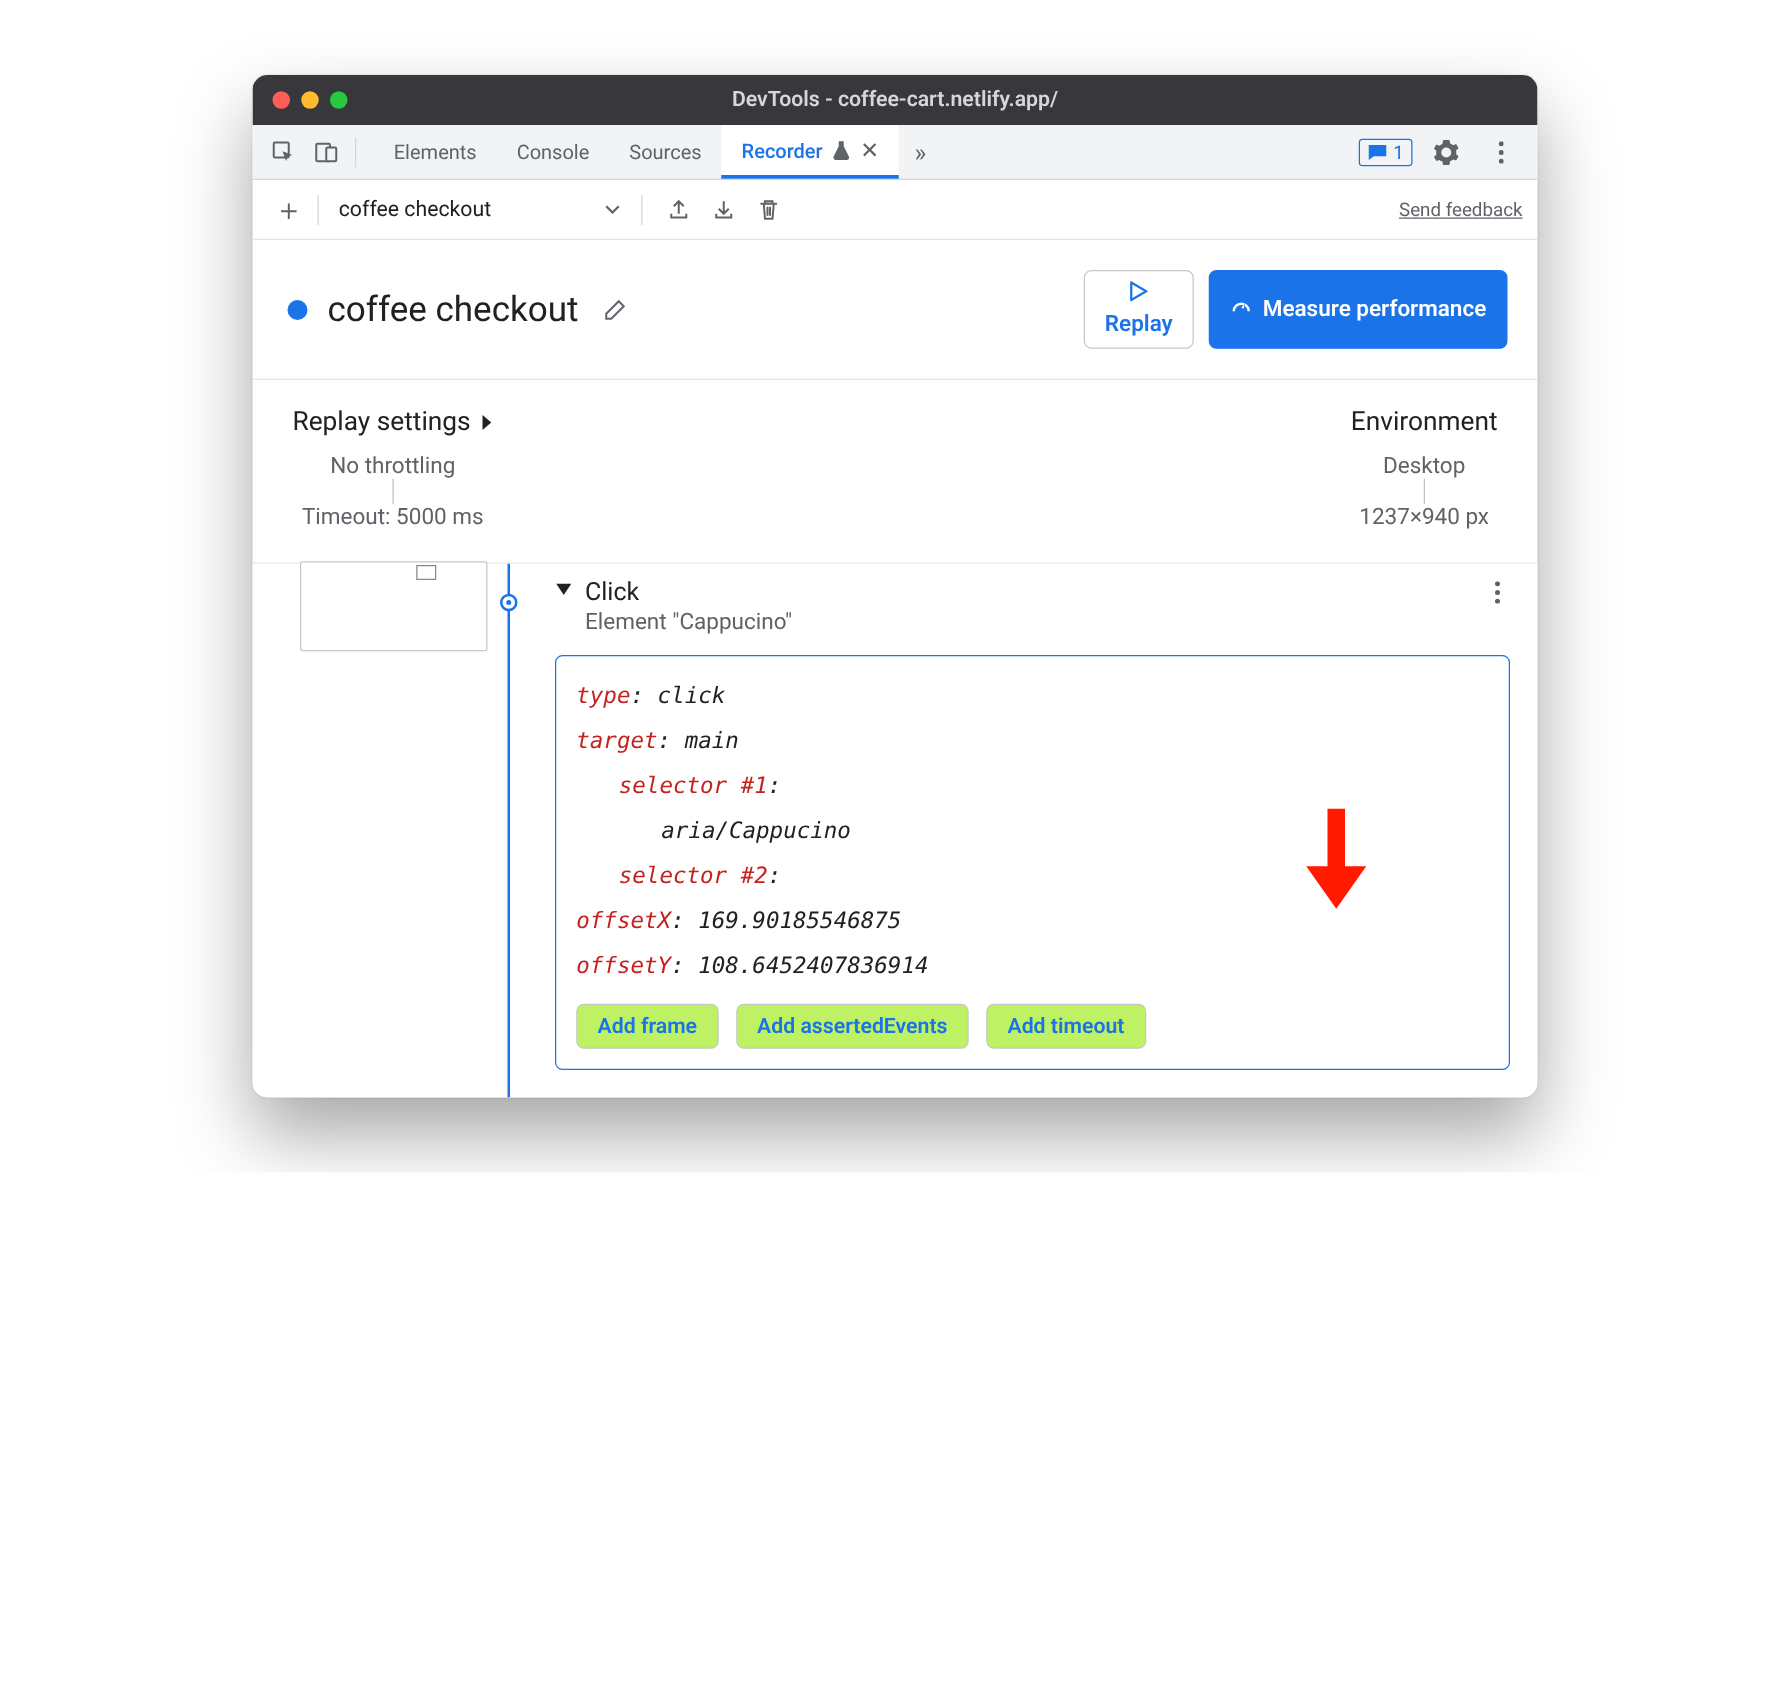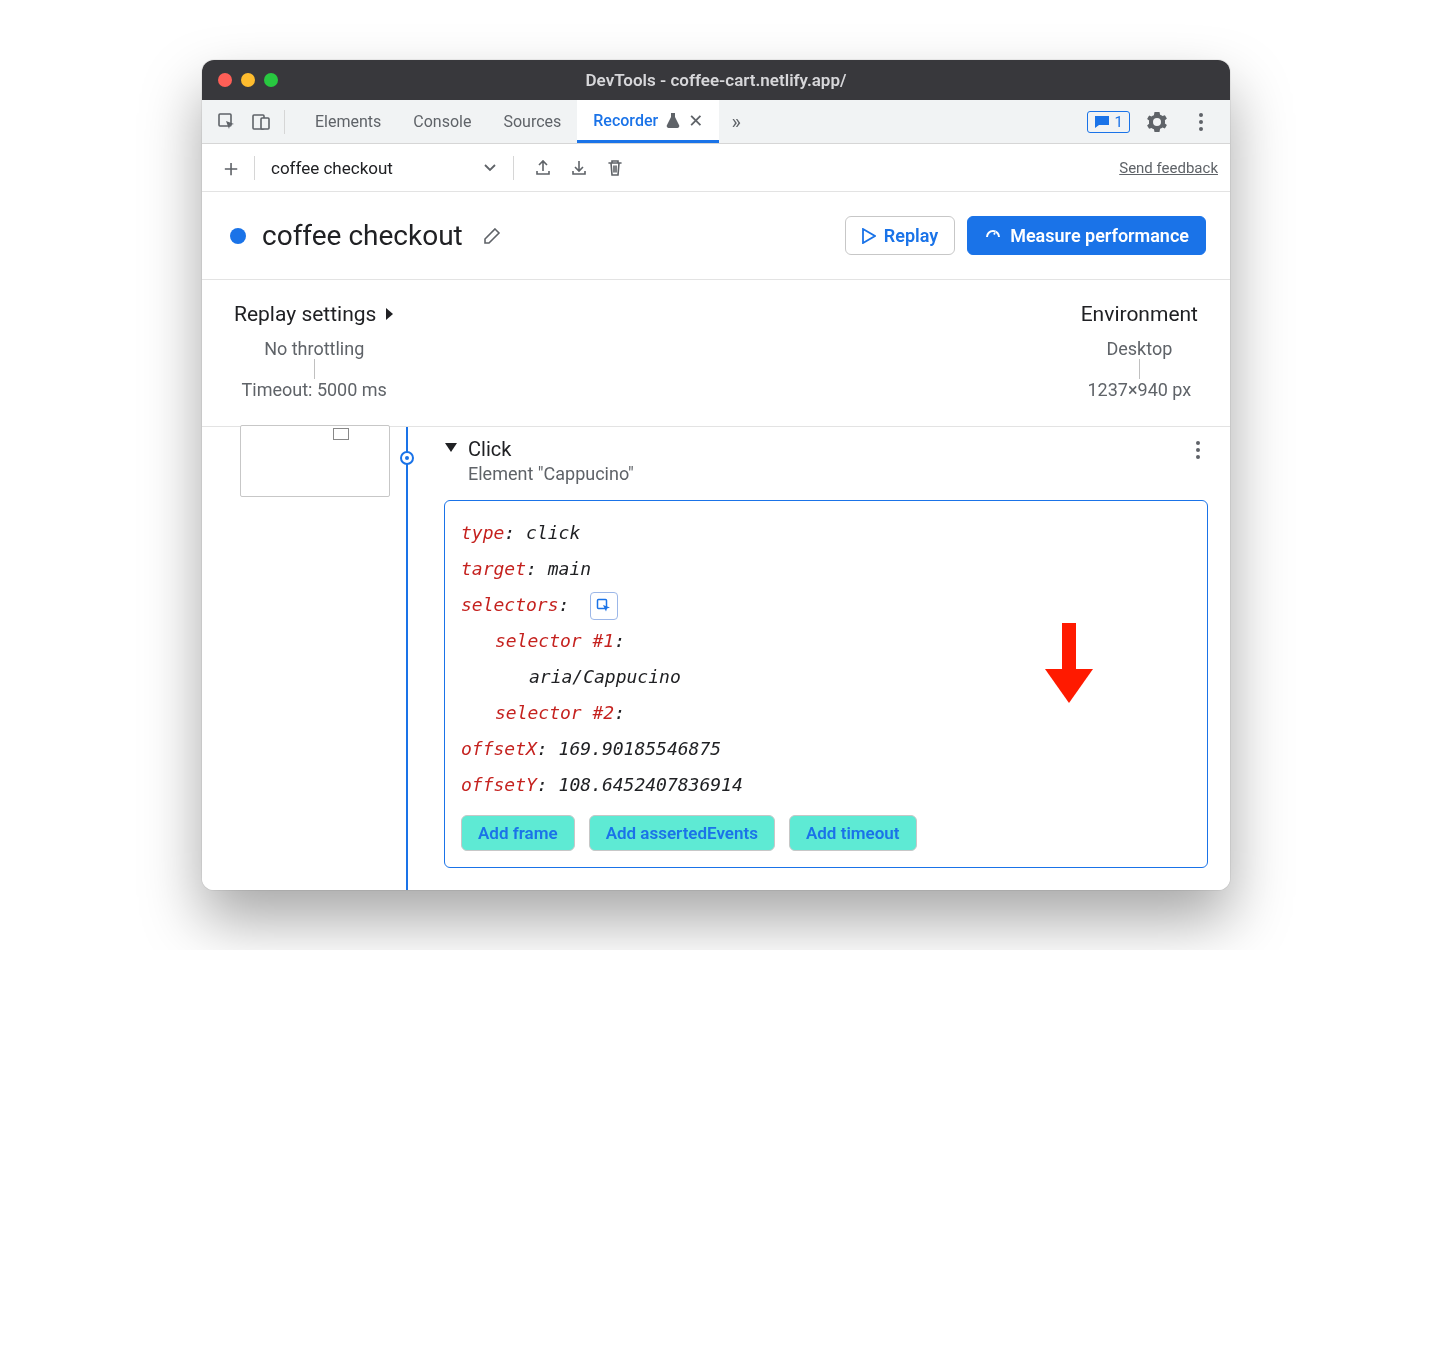--- a/index.html
+++ b/index.html
@@ -51,21 +51,21 @@
   .toolbar .select{display:flex; align-items:center; gap:90px; padding:0 10px; cursor:pointer;}
   .toolbar .tool-icons{display:flex; align-items:center; gap:2px; margin-left:6px;}
   .sendfb{margin-left:auto; color:#5f6368; text-decoration:underline; font-size:15px;}
   
   .header{display:flex; align-items:center; padding:24px 24px 24px 28px; border-bottom:1px solid #e3e3e3;}
   .bluedot{width:16px; height:16px; border-radius:50%; background:#1a73e8; margin-right:16px;}
   .title{font-size:28px; color:#202124; font-weight:400;}
   .pencil{margin-left:12px; color:#5f6368;}
   .header .actions{margin-left:auto; display:flex; gap:12px;}
   .btn{display:flex; align-items:center; gap:8px; border-radius:6px; padding:8px 16px; font-size:18px; font-weight:600; cursor:pointer;}
-  .btn.outline{border:1px solid #c7c7c7; color:#1a73e8; background:#fff;}
+  .btn.outline{border:1px solid #c7c7c7; color:#1a73e8; background:#fff;flex-direction:column;}
   .btn.primary{background:#1a73e8; color:#fff; border:1px solid #1a73e8;}
   
   .settings{display:flex; padding:22px 32px 26px 32px; border-bottom:1px solid #e3e3e3; font-size:18px;}
   .settings .col h3{font-size:21px; font-weight:400; color:#202124; margin-bottom:12px; display:flex; align-items:center; gap:8px;}
   .settings .vals{color:#5f6368; display:flex; align-items:center;flex-direction:column;}
   .vbar{width:1px; height:20px; background:#c0c0c0; margin:0 12px;}
   .settings .env{margin-left:auto;}
   
   .steparea{display:flex; padding:0 0 22px 0; background:#fff;}
   .thumbcol{width:200px; position:relative; padding-top:0;}
@@ -84,21 +84,21 @@
   .codeblock{font-family: ui-monospace, SFMono-Regular, Menlo, monospace; font-size:18px; line-height:2.0; color:#202124;font-style:italic;}
   .key{color:#c5221f;}
   .ind1{padding-left:34px;}
   .ind2{padding-left:68px;}
   .inline-icons{display:inline-flex; gap:8px; vertical-align:middle; margin-left:8px;}
   .sqbtn{width:28px; height:28px; border:1px solid #bfbfbf; border-radius:4px; display:inline-flex; align-items:center; justify-content:center; font-size:20px; font-weight:600; background:#fff;}
   .sqbtn.plus{color:#1a73e8; border-color:#9cb7e8;}
   .sqbtn.minus{color:#5f6368; background:#f1f3f4;}
   .pickbtn{display:inline-flex; width:28px; height:28px; border:1px solid #9cb7e8; border-radius:4px; align-items:center; justify-content:center; color:#1a73e8; margin-left:10px; vertical-align:middle;}
   .addrow{display:flex; gap:14px; margin-top:12px;}
-  .pillbtn{border:1px solid #c7c7c7; color:#1a73e8; background:#5eead4; border-radius:6px; padding:7px 16px; font-size:17px; font-weight:600; cursor:pointer;}
+  .pillbtn{border:1px solid #c7c7c7; color:#1a73e8; background:#bef264; border-radius:6px; padding:7px 16px; font-size:17px; font-weight:600; cursor:pointer;}
   
   .arrow{position:absolute; left:646px; top:196px; width:40px; height:86px; pointer-events:none;}
   .arrow .shaft{position:absolute; left:14px; top:0; width:14px; height:52px; background:#ff1a00;}
   .arrow .head{position:absolute; left:-3px; top:46px; width:0; height:0; border-left:24px solid transparent; border-right:24px solid transparent; border-top:34px solid #ff1a00;}
   svg{display:block;}
 </style>
 </head>
 <body>
 
 <div class="window">
@@ -283,28 +283,20 @@
 
       <div class="arrow">
         <div class="shaft"></div>
           <div class="head"></div>
       </div>
 
       <div class="stepbox">
         <div class="codeblock">
           <div><span class="key">type</span>: <span>click</span></div>
           <div><span class="key">target</span>: <span>main</span></div>
-          <div><span class="key">selectors</span>:
-            <span class="pickbtn">
-              <svg width="16" height="16" viewBox="0 0 16 16" fill="none" stroke="#1a73e8" stroke-width="1.5">
-                  <rect x="1.5" y="1.5" width="9" height="9" rx="1"></rect>
-                  <path d="M7 7l7 2.5-3 1-1 3L7 7Z" fill="#1a73e8" stroke="none"></path>
-                </svg>
-            </span>
-          </div>
           <div class="ind1"><span class="key">selector #1</span>:</div>
           <div class="ind2"><span>aria/Cappucino</span></div>
           <div class="ind1"><span class="key">selector #2</span>:</div>
           <div><span class="key">offsetX</span>: <span>169.90185546875</span></div>
           <div><span class="key">offsetY</span>: <span>108.6452407836914</span></div>
         </div>
         <div class="addrow">
           <div class="pillbtn">Add frame</div>
           <div class="pillbtn">Add assertedEvents</div>
           <div class="pillbtn">Add timeout</div>

